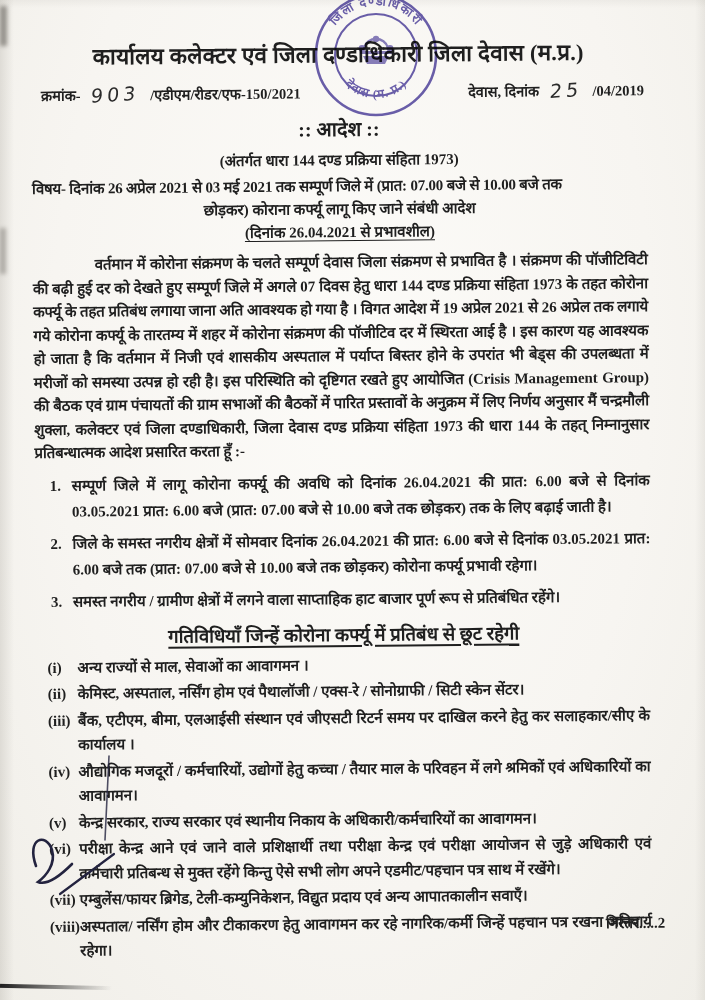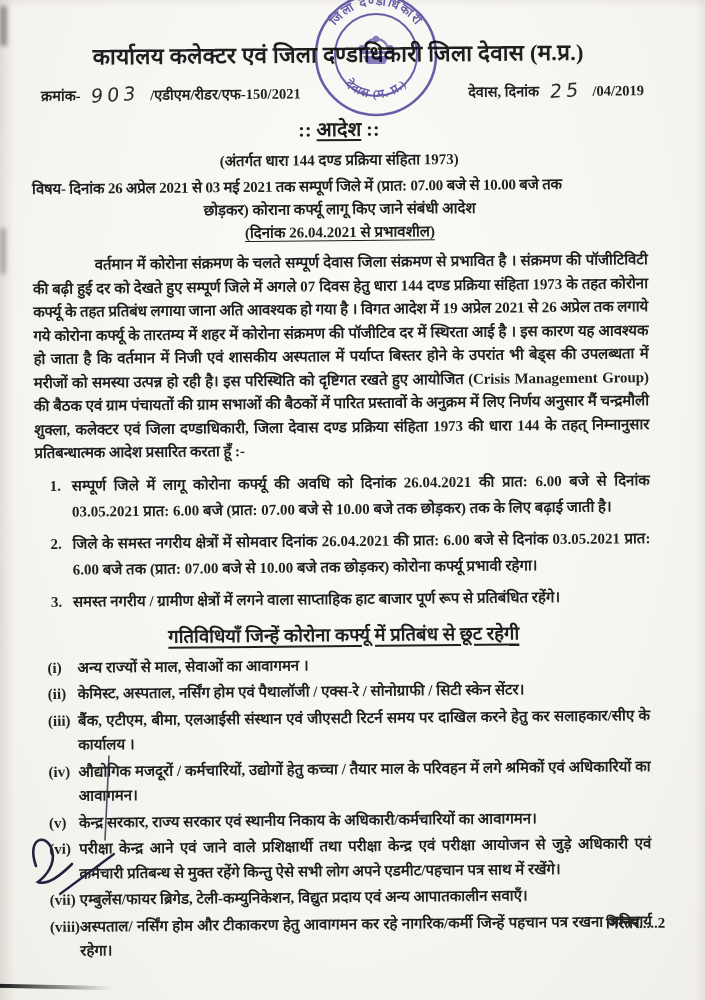--- a/index.html
+++ b/index.html
@@ -38,21 +38,21 @@
   .ref-left{padding-left:10px;}
   .ref-right{padding-right:2px;}
   .handwrite{
     display:inline-block;
     font-family:"DejaVu Sans",sans-serif;
     font-weight:400;font-size:19px;letter-spacing:4px;
     transform:skewX(-9deg) rotate(-3deg);
     position:relative;top:1px;margin:0 7px;color:#2b2b2b;
   }
   .order-title{margin-top:13px;text-align:center;font-size:20px;}
-  .order-title .uword{text-decoration:underline;text-underline-offset:3px;text-decoration-thickness:2px;}
+  .order-title .uword{text-underline-offset:3px;text-decoration-thickness:2px;}
   .statute-line{margin-top:7px;text-align:center;font-size:15px;}
   .subject-line1{margin-top:6px;font-size:15px;white-space:nowrap;letter-spacing:-.2px;}
   .subject-line2{margin-top:3px;text-align:center;font-size:15px;}
   .effective-line{margin-top:3px;text-align:center;font-size:15px;
     text-decoration:underline;text-underline-offset:3px;}
   .preamble{
     margin-top:10px;font-size:15px;line-height:23.5px;
     text-align:justify;text-indent:62px;letter-spacing:-.1px;
   }
   .numlist{margin-top:7px;padding-left:15px;}

